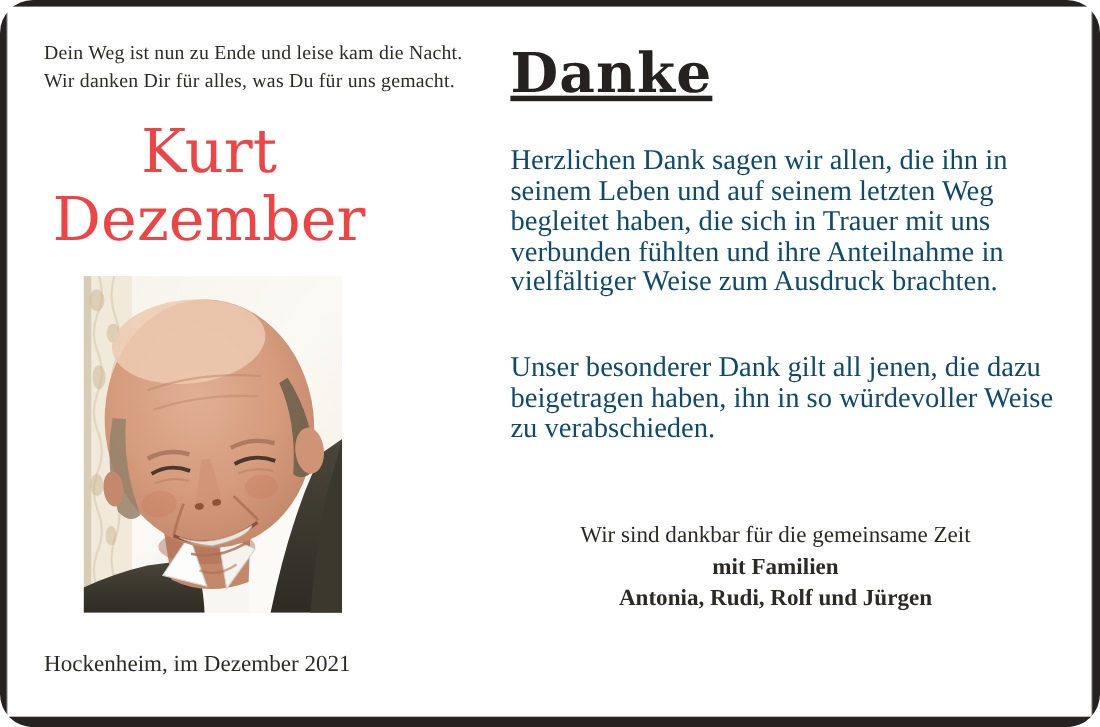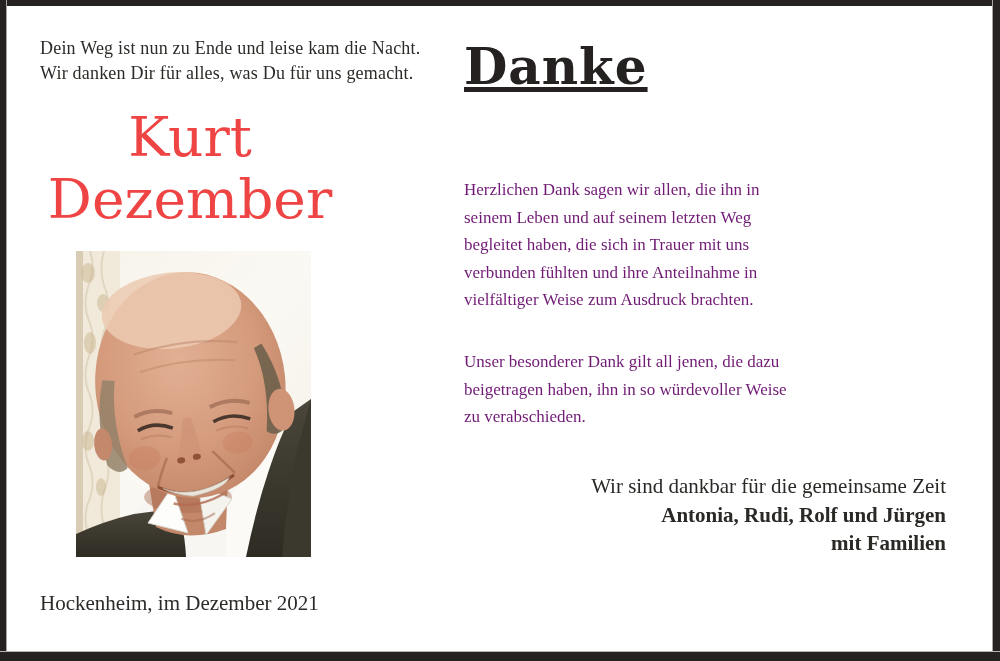--- a/index.html
+++ b/index.html
@@ -1,18 +1,18 @@
 <!DOCTYPE html>
 <html><head>
 <meta charset="utf-8">
 <style>
   html,body{margin:0;padding:0;background:#ffffff;}
   .sheet{
     position:relative;width:1000px;height:661px;background:#ffffff;
-    overflow:hidden;font-family:"Liberation Serif",serif;color:#2b2824;
+    overflow:hidden;font-family:"Liberation Serif",serif;color:#2b2824;border-radius:30px;
   }
   .border-top{position:absolute;left:0;top:0;width:1000px;height:6px;background:#272222;}
   .border-left{position:absolute;left:0;top:0;width:6px;height:652px;background:#272222;box-shadow:1px 0 0 #a9a5a2;}
   .border-right{position:absolute;left:993px;top:0;width:7px;height:652px;background:#272222;box-shadow:-1px 0 0 #a9a5a2;}
   .bottom-bar{position:absolute;left:0;top:651px;width:1000px;height:10px;
     background:linear-gradient(#b7b3b0 0,#b7b3b0 1px,#272222 1px,#272222 100%);}
   .pre{white-space:pre-line;}
   .epigraph{
     position:absolute;left:40px;top:36px;width:430px;
     font-size:18px;line-height:25px;letter-spacing:.2px;color:#2d2b28;
@@ -21,24 +21,24 @@
     position:absolute;left:40px;top:106px;width:300px;text-align:center;
     font-family:"DejaVu Serif",serif;font-size:55px;line-height:62px;color:#ef4444;
   }
   .photo{position:absolute;left:76px;top:251px;width:235px;height:306px;display:block;}
   .place-date{position:absolute;left:40px;top:591px;font-size:21px;color:#2d2b28;}
   .danke{
     position:absolute;left:464px;top:37px;
     font-family:"DejaVu Serif",serif;font-weight:700;font-size:50px;line-height:60px;
     letter-spacing:1px;color:#242120;text-decoration:underline;
   }
-  .para{position:absolute;left:464px;width:500px;font-size:17px;line-height:27.5px;color:#701a75;margin-top:44px;}
+  .para{position:absolute;left:464px;width:500px;font-size:26px;line-height:27.5px;color:#0c4a6e;}
   .para-1{top:132px;}
-  .para-2{top:304px;}
-  .closing{position:absolute;left:464px;top:472px;width:482px;text-align:right;
+  .para-2{top:320px;}
+  .closing{position:absolute;left:464px;top:472px;width:482px;text-align:center;
     font-size:21px;line-height:28.5px;color:#2b2926;}
   .closing .bold{font-weight:700;}
 </style>
 </head>
 <body>
 
 <div class="sheet">
 
   <div class="border-top"></div>
   <div class="border-left"></div>
@@ -149,18 +149,18 @@
 seinem Leben und auf seinem letzten Weg
 begleitet haben, die sich in Trauer mit uns
 verbunden fühlten und ihre Anteilnahme in
 vielfältiger Weise zum Ausdruck brachten.</div>
   <div class="para para-2 pre">Unser besonderer Dank gilt all jenen, die dazu
 beigetragen haben, ihn in so würdevoller Weise
 zu verabschieden.</div>
 
   <div class="closing">
     <div>Wir sind dankbar für die gemeinsame Zeit</div>
+    <div class="bold">mit Familien</div>
     <div class="bold">Antonia, Rudi, Rolf und Jürgen</div>
-    <div class="bold">mit Familien</div>
   </div>
 
   <div class="bottom-bar"></div>
 </div>
 
 </body></html>

